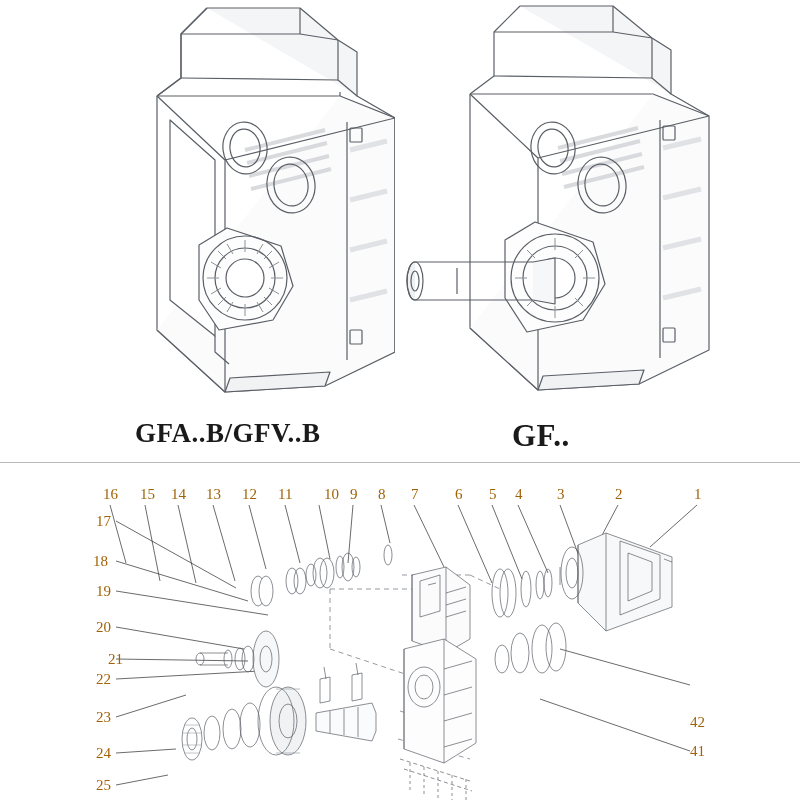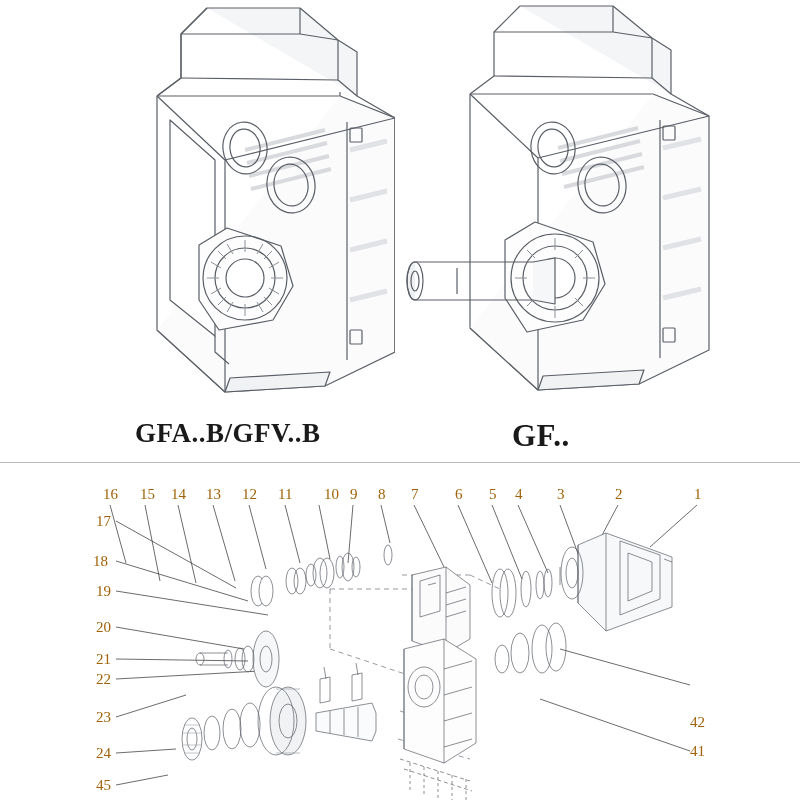--- a/index.html
+++ b/index.html
@@ -348,23 +348,23 @@
     <div class="num" style="left:489px;top:24px;">5</div>
     <div class="num" style="left:515px;top:24px;">4</div>
     <div class="num" style="left:557px;top:24px;">3</div>
     <div class="num" style="left:615px;top:24px;">2</div>
     <div class="num" style="left:694px;top:24px;">1</div>
 
     <div class="num" style="left:96px;top:51px;">17</div>
     <div class="num" style="left:93px;top:91px;">18</div>
     <div class="num" style="left:96px;top:121px;text-align:center;">19</div>
     <div class="num" style="left:96px;top:157px;text-align:right;">20</div>
-    <div class="num" style="left:96px;top:189px;">21</div>
+    <div class="num" style="left:108px;top:189px;">21</div>
     <div class="num" style="left:96px;top:209px;">22</div>
     <div class="num" style="left:96px;top:247px;">23</div>
     <div class="num" style="left:96px;top:283px;">24</div>
-    <div class="num" style="left:96px;top:315px;">45</div>
+    <div class="num" style="left:96px;top:315px;">25</div>
 
     <div class="num" style="left:690px;top:208px;margin-top:44px;">42</div>
     <div class="num" style="left:690px;top:281px;">41</div>
 
   </div>
 </div>
 
 </body></html>

